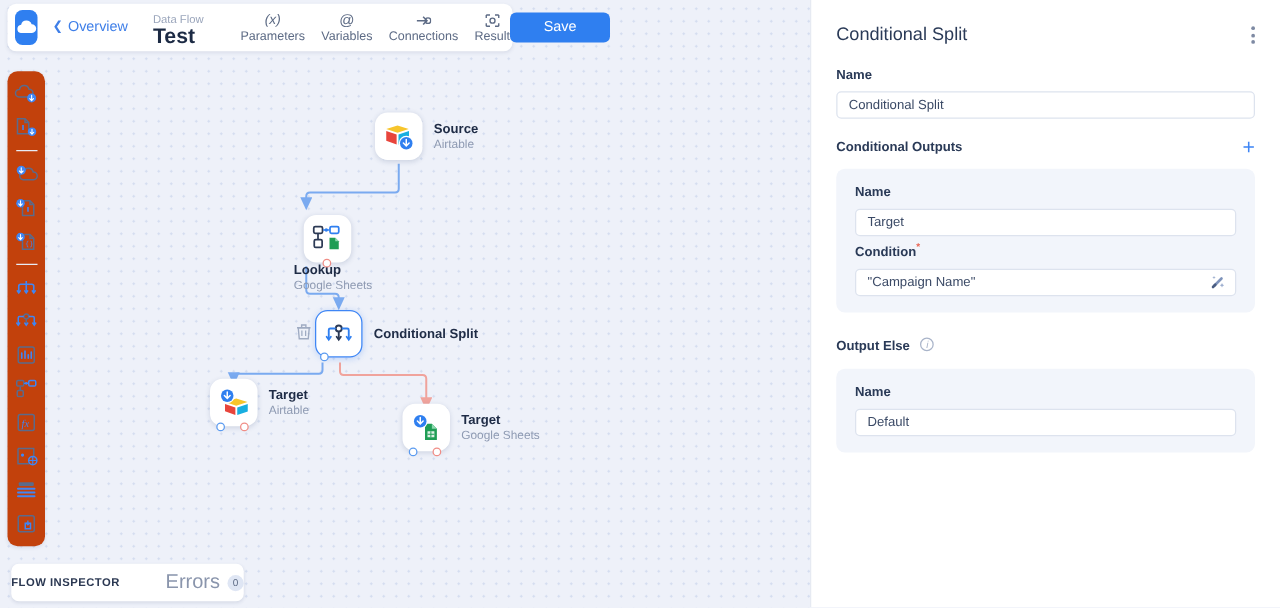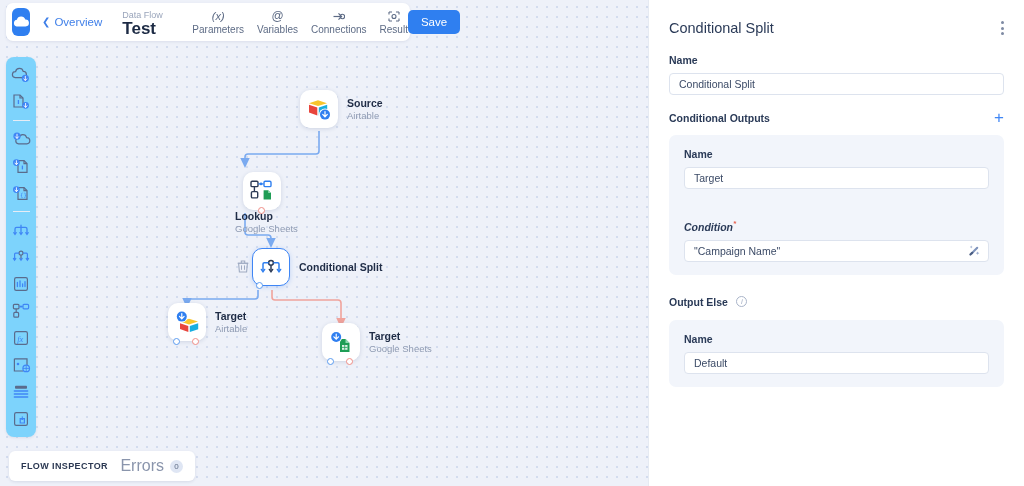--- a/index.html
+++ b/index.html
@@ -42,42 +42,42 @@
   .tb-flow .lbl { font-size: 9px; color: #9aa5bb; line-height: 13px; }
   .tb-flow .val { font-size: 17px; color: #1c2a44; font-weight: bold; line-height: 13px; }
   .tb-items { display: flex; align-items: center; gap: 13px; }
   .tb-item { display: flex; flex-direction: column; align-items: center; gap: 1px; }
   .tb-item .ic { height: 13px; display:flex; align-items:center; justify-content:center;
                  color: #5d6b85; font-size: 11px; font-style: italic; }
   .tb-item .tx { font-size: 10px; color: #5d6b85; line-height: 11px; }
   .tb-save {
     margin-left: auto; margin-right: 7px;
     background: #2f7ff0; color:#fff; border:none; border-radius: 5px;
-    font-size: 11.5px; font-family: inherit; padding: 6px 13px; cursor: pointer;
+    font-size: 11.5px; font-family: inherit; padding: 6px 27px; cursor: pointer;
   }
 
   
   .rail {
     position: absolute; left: 6px; top: 57px; width: 30px;
-    background: #7dd3fc; border-radius: 8px; padding: 7px 0;
+    background: #c2410c; border-radius: 8px; padding: 7px 0;
     box-shadow: 0 1px 3px rgba(40,60,110,.10);
     display: flex; flex-direction: column; align-items: center; gap: 5px;
   }
   .rail-item {
     width: 22px; height: 22px; display: flex; align-items: center; justify-content: center;
     cursor: pointer;
   }
   .rail-div { width: 17px; height: 1px; background: #e7ecf5; margin: 2px 0; }
 
   
   .inspector {
     position: absolute; left: 9px; bottom: 5px; width: 186px; height: 30px;
     background: #fff; border-radius: 6px;
     box-shadow: 0 1px 3px rgba(40,60,110,.12);
-    display: flex; align-items: center; padding: 0 12px;
+    display: flex; align-items: center; padding: 0 0;
   }
   .insp-title { font-size: 9px; font-weight: bold; letter-spacing: .4px; color:#2b3852; }
   .insp-right { margin-left: auto; display:flex; align-items:center; gap:6px; }
   .insp-err { font-size: 16px; color: #8a95ac; }
   .insp-badge {
     background: #dfe6f4; color: #5d6b85; font-size: 8px;
     border-radius: 9px; min-width: 13px; height: 13px; padding: 0 4px;
     display:flex; align-items:center; justify-content:center;
   }
 
@@ -441,21 +441,21 @@
     <div style="padding: 16px 20px 0 20px;">
       <div class="sect-row">
         <span class="fld-label">Conditional Outputs</span>
         <span class="plus">+</span>
       </div>
 
       <div class="card" style="margin-top:10px;">
         <label class="fld-label">Name</label>
         <input class="inp" style="margin-top: 7px;" value="Target">
 
-        <label class="fld-label" style="margin-top:30px;font-style:italic;">
+        <label class="fld-label" style="margin-top:4px;">
           <span>Condition</span><span class="req">*</span>
         </label>
         <div class="inp-wrap" style="margin-top:7px;">
           <input class="inp" style="padding-right: 28px;" value="&quot;Campaign Name&quot;">
           <span class="wand">
             <svg width="14" height="14" viewBox="0 0 14 14">
               <path d="M4.6 9.4 L10.2 3.8" stroke="#7e93bb" stroke-width="2.1" stroke-linecap="round"></path>
               <path d="M3.4 10.6 L5.2 8.8" stroke="#4a5d82" stroke-width="2.1" stroke-linecap="round"></path>
               <path d="M10.6 7.4 L11.2 8.6 L12.4 9.2 L11.2 9.8 L10.6 11 L10 9.8 L8.8 9.2 L10 8.6 Z" fill="#9fb0d0"></path>
               <path d="M4.2 1.6 L4.6 2.6 L5.6 3 L4.6 3.4 L4.2 4.4 L3.8 3.4 L2.8 3 L3.8 2.6 Z" fill="#9fb0d0"></path>

